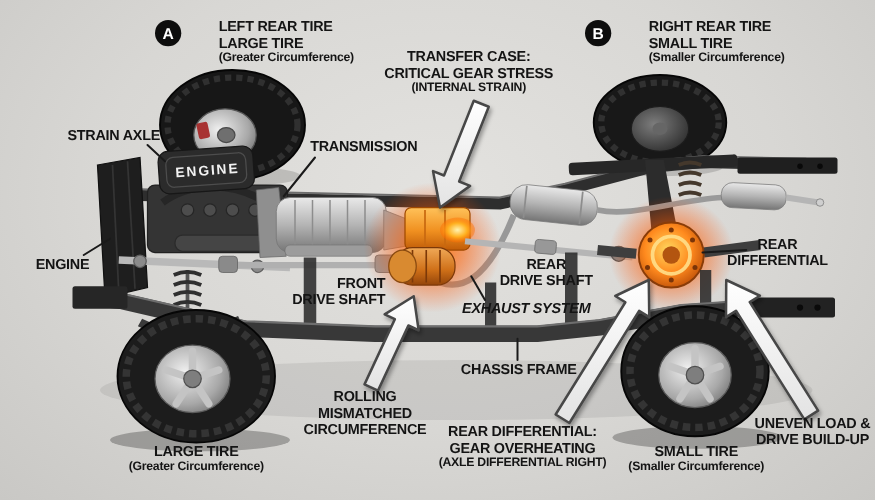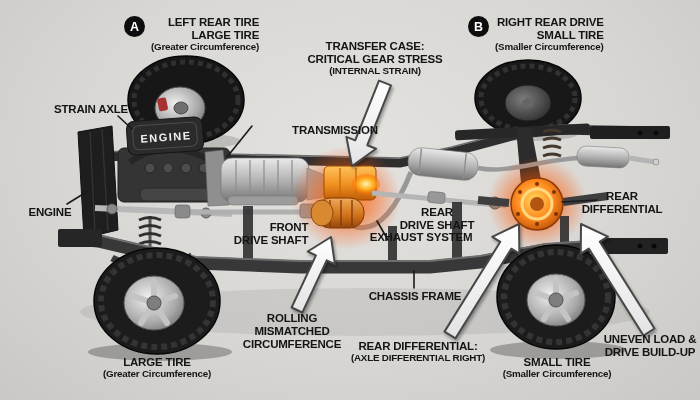--- a/index.html
+++ b/index.html
@@ -19,21 +19,21 @@
   .engine-cover-lbl{
     position:absolute;transform:translateX(-50%) rotate(-4deg);
     color:#f2f2f2;font-weight:700;font-size:11px;letter-spacing:1.5px;z-index:5;
   }
   .badge-row{position:absolute;display:flex;gap:6px;align-items:flex-start;z-index:5;}
   .badge{
     width:21px;height:21px;border-radius:50%;background:#0d0d0d;color:#fff;
     display:flex;align-items:center;justify-content:center;
     font-size:12.5px;font-weight:700;flex:0 0 auto;
   }
-  .badge-text{text-align:right;font-weight:700;color:#141414;line-height:1.12;letter-spacing:-0.2px;white-space:nowrap;}
+  .badge-text{text-align:left;font-weight:700;color:#141414;line-height:1.12;letter-spacing:-0.2px;white-space:nowrap;margin-left:24px;}
   .leader{stroke:#1a1a1a;stroke-width:1.6;stroke-linecap:round;}
   .big-arrow{fill:url(#arrowGrad);stroke:#474747;stroke-width:2;stroke-linejoin:round;filter:url(#softShadow);}
 </style>
 </head>
 <body>
 
 <div class="stage">
 
 <svg class="art" width="700" height="400" viewBox="0 0 700 400">
   <defs>
@@ -282,67 +282,68 @@
   <div class="badge-text">
     <div class="l-main">LEFT REAR TIRE</div>
     <div class="l-main">LARGE TIRE</div>
     <div class="l-sub">(Greater Circumference)</div>
   </div>
 </div>
 
 <div class="badge-row" style="left:468px;top:16px;">
   <div class="badge">B</div>
   <div class="badge-text">
-    <div class="l-main">RIGHT REAR DRIVE</div>
+    <div class="l-main">RIGHT REAR TIRE</div>
     <div class="l-main">SMALL TIRE</div>
     <div class="l-sub">(Smaller Circumference)</div>
   </div>
 </div>
 
 <div class="lbl" style="left:375px;top:40px;">
   <div class="l-main">TRANSFER CASE:</div>
   <div class="l-main">CRITICAL GEAR STRESS</div>
   <div class="l-sub">(INTERNAL STRAIN)</div>
 </div>
 
 <div class="lbl l-main" style="left:91px;top:103px;">STRAIN AXLE</div>
 
-<div class="lbl l-main" style="left:291px;top:124px;margin-left:44px;">TRANSMISSION</div>
+<div class="lbl l-main" style="left:291px;top:112px;">TRANSMISSION</div>
 
 <div class="engine-cover-lbl" style="left:166px;top:131px;">ENGINE</div>
 
 <div class="lbl l-main" style="left:50px;top:206px;">ENGINE</div>
 
 <div class="lbl" style="left:271px;top:221px;text-align:right;">
   <div class="l-main">FRONT</div>
   <div class="l-main">DRIVE SHAFT</div>
 </div>
 
 <div class="lbl" style="left:437px;top:206px;">
   <div class="l-main">REAR</div>
   <div class="l-main">DRIVE SHAFT</div>
 </div>
 
-<div class="lbl l-main" style="left:421px;top:231px;">EXHAUST SYSTEM</div>
+<div class="lbl l-main" style="left:421px;top:241px;font-style:italic;">EXHAUST SYSTEM</div>
 
 <div class="lbl l-main" style="left:415px;top:290px;">CHASSIS FRAME</div>
 
 <div class="lbl" style="left:622px;top:190px;">
   <div class="l-main">REAR</div>
   <div class="l-main">DIFFERENTIAL</div>
 </div>
 
 <div class="lbl" style="left:292px;top:312px;">
   <div class="l-main">ROLLING</div>
   <div class="l-main">MISMATCHED</div>
   <div class="l-main">CIRCUMFERENCE</div>
 </div>
 
 <div class="lbl" style="left:418px;top:340px;">
   <div class="l-main">REAR DIFFERENTIAL:</div>
+  <div class="l-main">GEAR OVERHEATING</div>
   <div class="l-sub">(AXLE DIFFERENTIAL RIGHT)</div>
 </div>
 
 <div class="lbl" style="left:557px;top:356px;">
   <div class="l-main">SMALL TIRE</div>
   <div class="l-sub">(Smaller Circumference)</div>
 </div>
 
 <div class="lbl" style="left:650px;top:333px;">
   <div class="l-main">UNEVEN LOAD &amp;</div>

